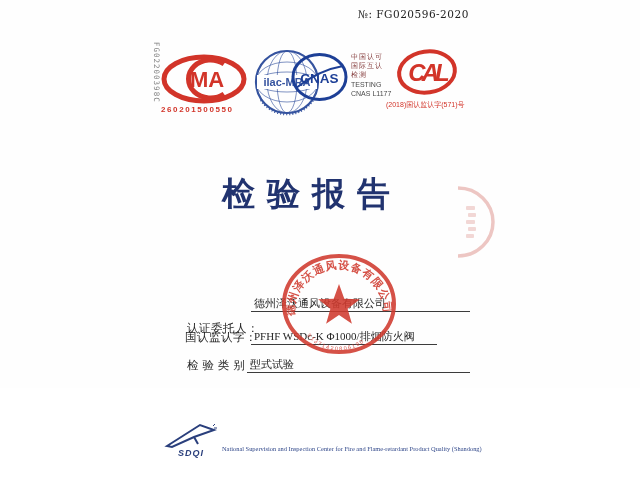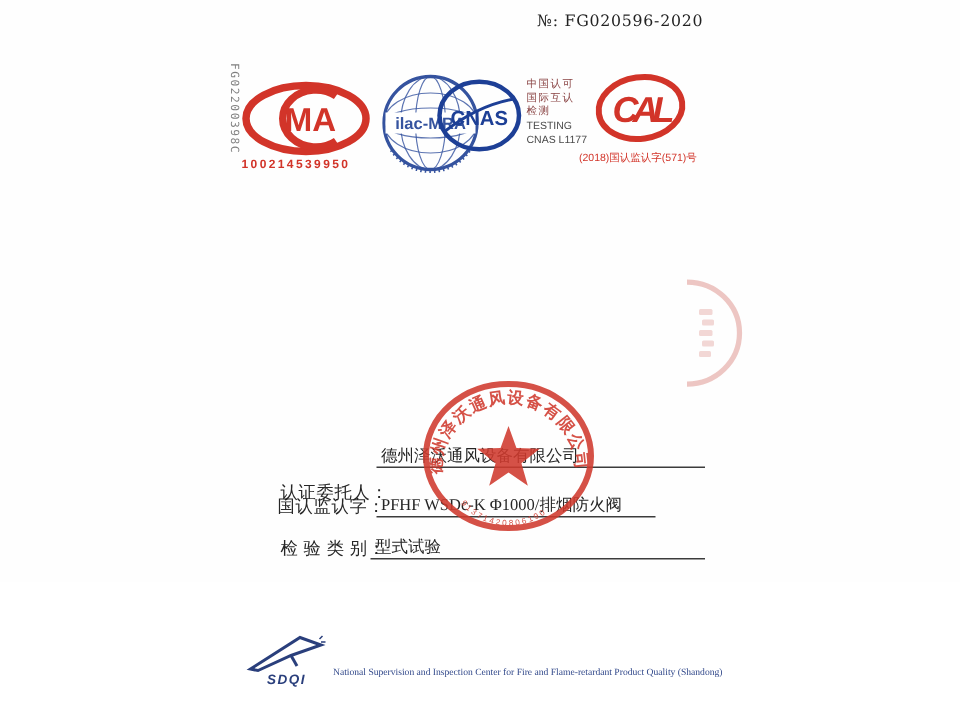--- a/index.html
+++ b/index.html
@@ -68,21 +68,21 @@
 
   <div class="report-no">№: FG020596-2020</div>
 
   <div class="side-code">FG02200398C</div>
 
   <svg style="position:absolute;left:160px;top:54px;" width="88" height="50" viewBox="0 0 88 50">
     <ellipse cx="44" cy="25" rx="40" ry="22" fill="none" stroke="#d23429" stroke-width="5"></ellipse>
     <path d="M 64,10 A 22,19 0 1 0 64,40" fill="none" stroke="#d23429" stroke-width="5"></path>
     <text x="47" y="33" font-size="22" font-weight="bold" fill="#d23429" text-anchor="middle">MA</text>
   </svg>
-  <div class="cma-num">100214539950</div>
+  <div class="cma-num">260201500550</div>
 
   <svg style="position:absolute;left:253px;top:48px;" width="68" height="68" viewBox="0 0 68 68">
     <circle cx="34" cy="34" r="31" fill="none" stroke="#35539f" stroke-width="2.2"></circle>
     <ellipse cx="34" cy="34" rx="10" ry="31" fill="none" stroke="#35539f" stroke-width="0.8" opacity="0.8"></ellipse>
     <ellipse cx="34" cy="34" rx="20" ry="31" fill="none" stroke="#35539f" stroke-width="0.8" opacity="0.8"></ellipse>
     <ellipse cx="34" cy="34" rx="31" ry="10" fill="none" stroke="#35539f" stroke-width="0.8" opacity="0.8"></ellipse>
     <ellipse cx="34" cy="34" rx="31" ry="20" fill="none" stroke="#35539f" stroke-width="0.8" opacity="0.8"></ellipse>
     <path d="M 8,52 A 31,31 0 0 0 60,52" fill="none" stroke="#35539f" stroke-width="2.5" stroke-dasharray="1,2"></path>
     <rect x="4" y="27" width="60" height="14" fill="#ffffff"></rect>
     <text x="34" y="38" font-size="11" font-weight="bold" fill="#35539f" text-anchor="middle">ilac-MRA</text>
@@ -101,20 +101,21 @@
     <div class="en">CNAS L1177</div>
   </div>
 
   <svg style="position:absolute;left:395px;top:48px;" width="64" height="50" viewBox="0 0 64 50">
     <ellipse cx="32" cy="24" rx="28" ry="20.5" fill="none" stroke="#d23429" stroke-width="4" transform="rotate(-8 32 24)"></ellipse>
     <text x="32" y="33" font-size="24" font-weight="bold" font-style="italic" fill="#d23429" text-anchor="middle" letter-spacing="-4">CAL</text>
   </svg>
   <div class="cal-caption">(2018)国认监认字(571)号</div>
 
   <div class="title-block">
+    <div class="title-zh">检验报告</div>
   </div>
 
   <div class="field-row">
     <span class="field-label" style="left:187px;top:297px;margin-top:24px;">认证委托人：</span>
     <span class="field-line" style="left:251px;top:296px;width:219px;">德州泽沃通风设备有限公司</span>
   </div>
   <div class="field-row">
     <span class="field-label" style="left:185px;top:330px;">国认监认字：</span>
     <span class="field-line" style="left:251px;top:329px;width:186px;">PFHF WSDc-K Φ1000/排烟防火阀</span>
   </div>

